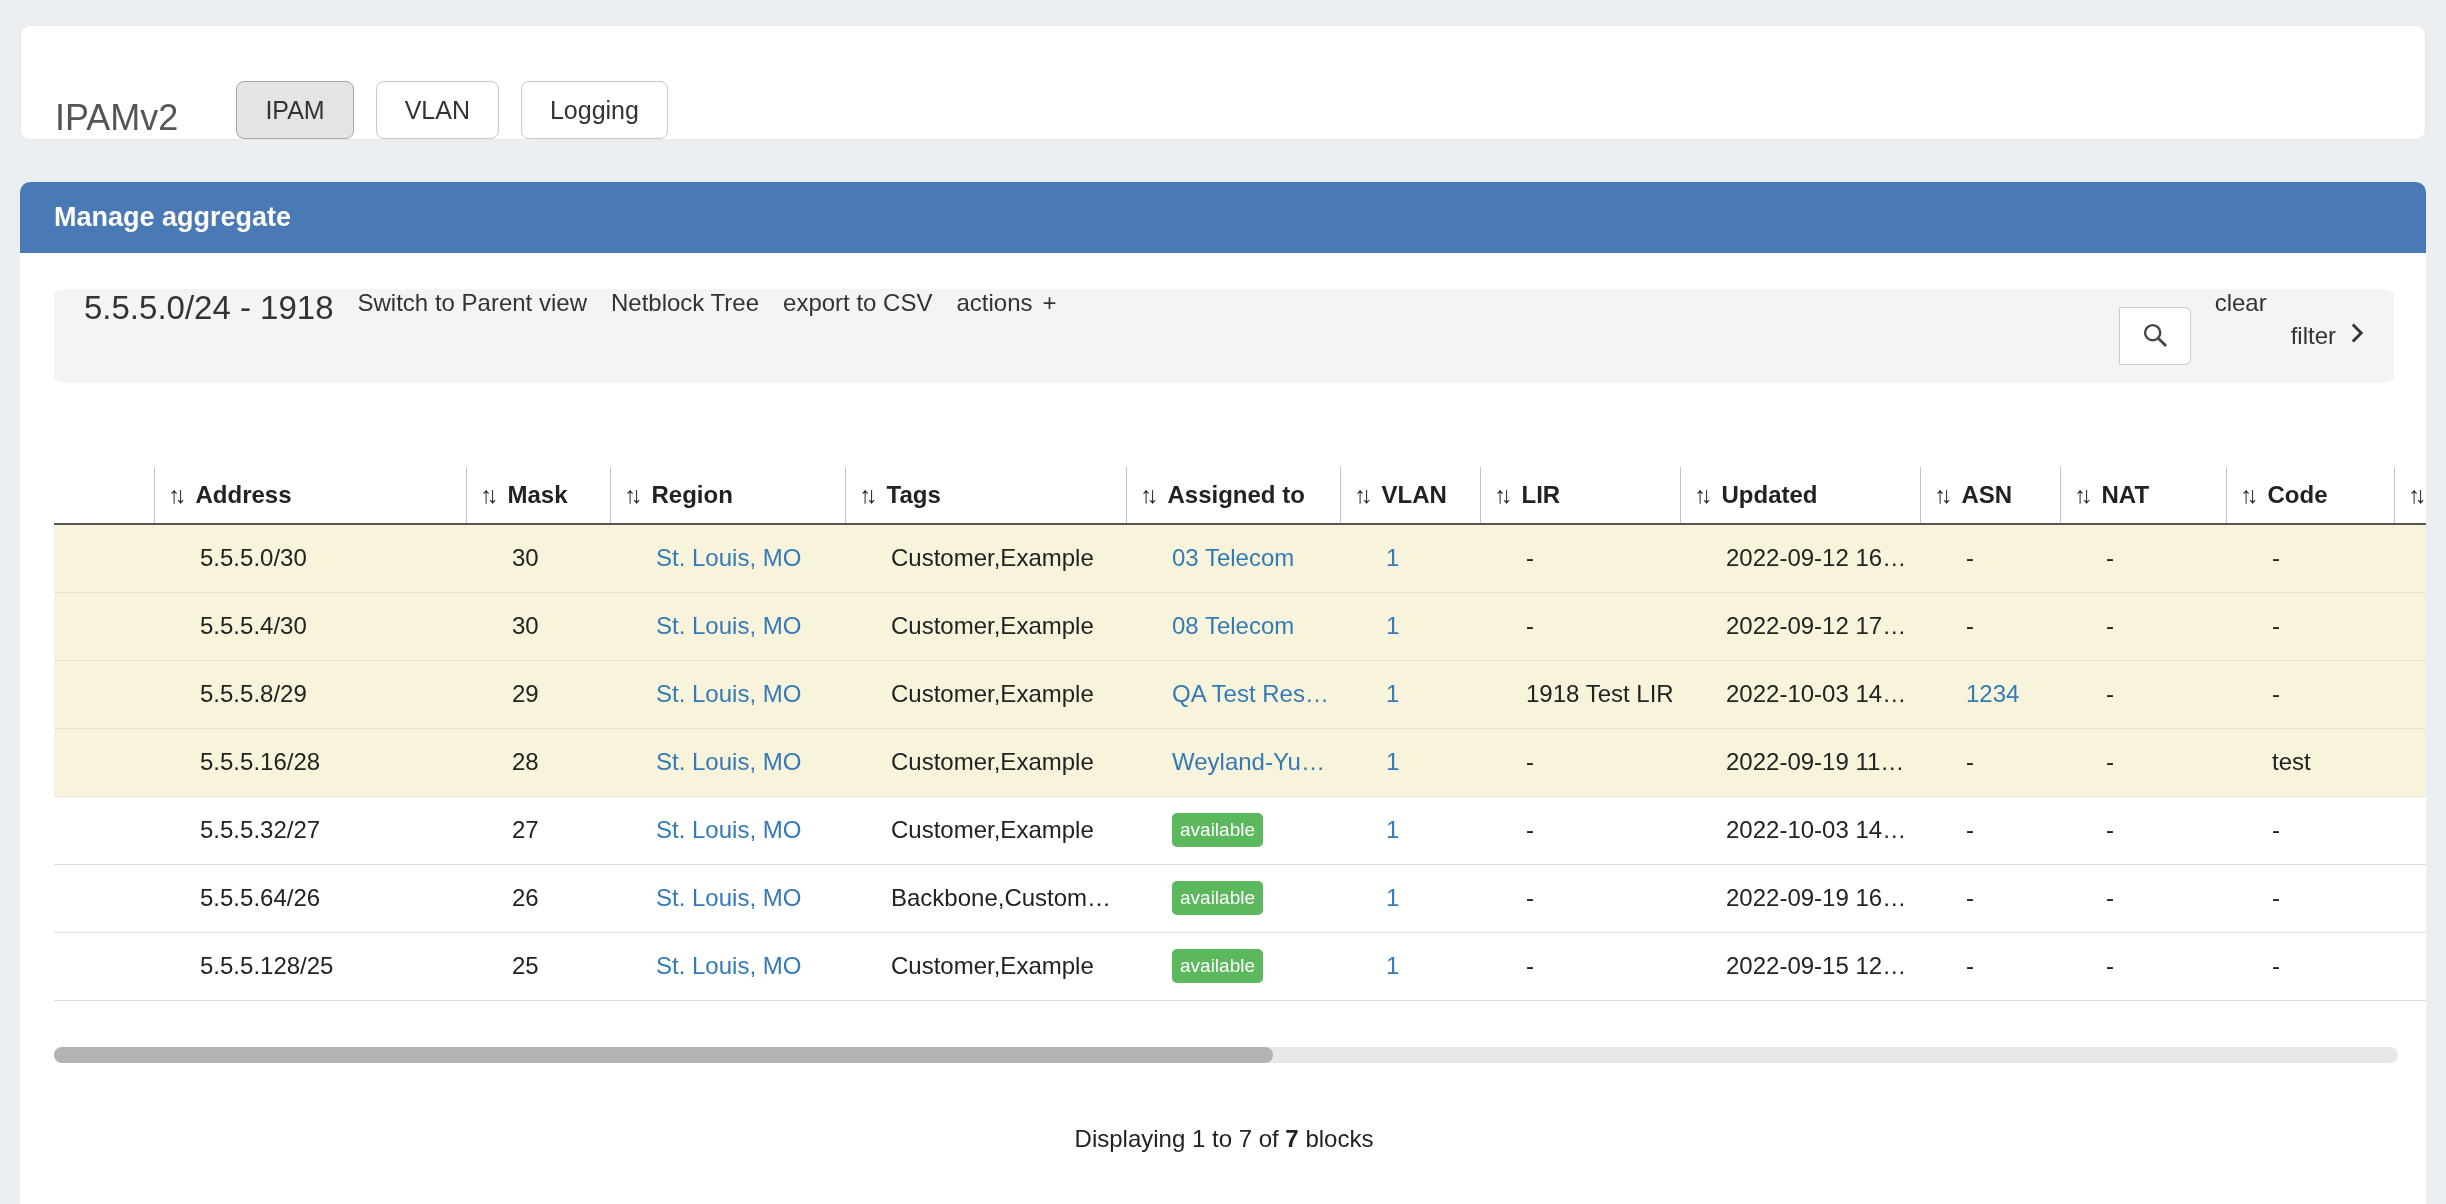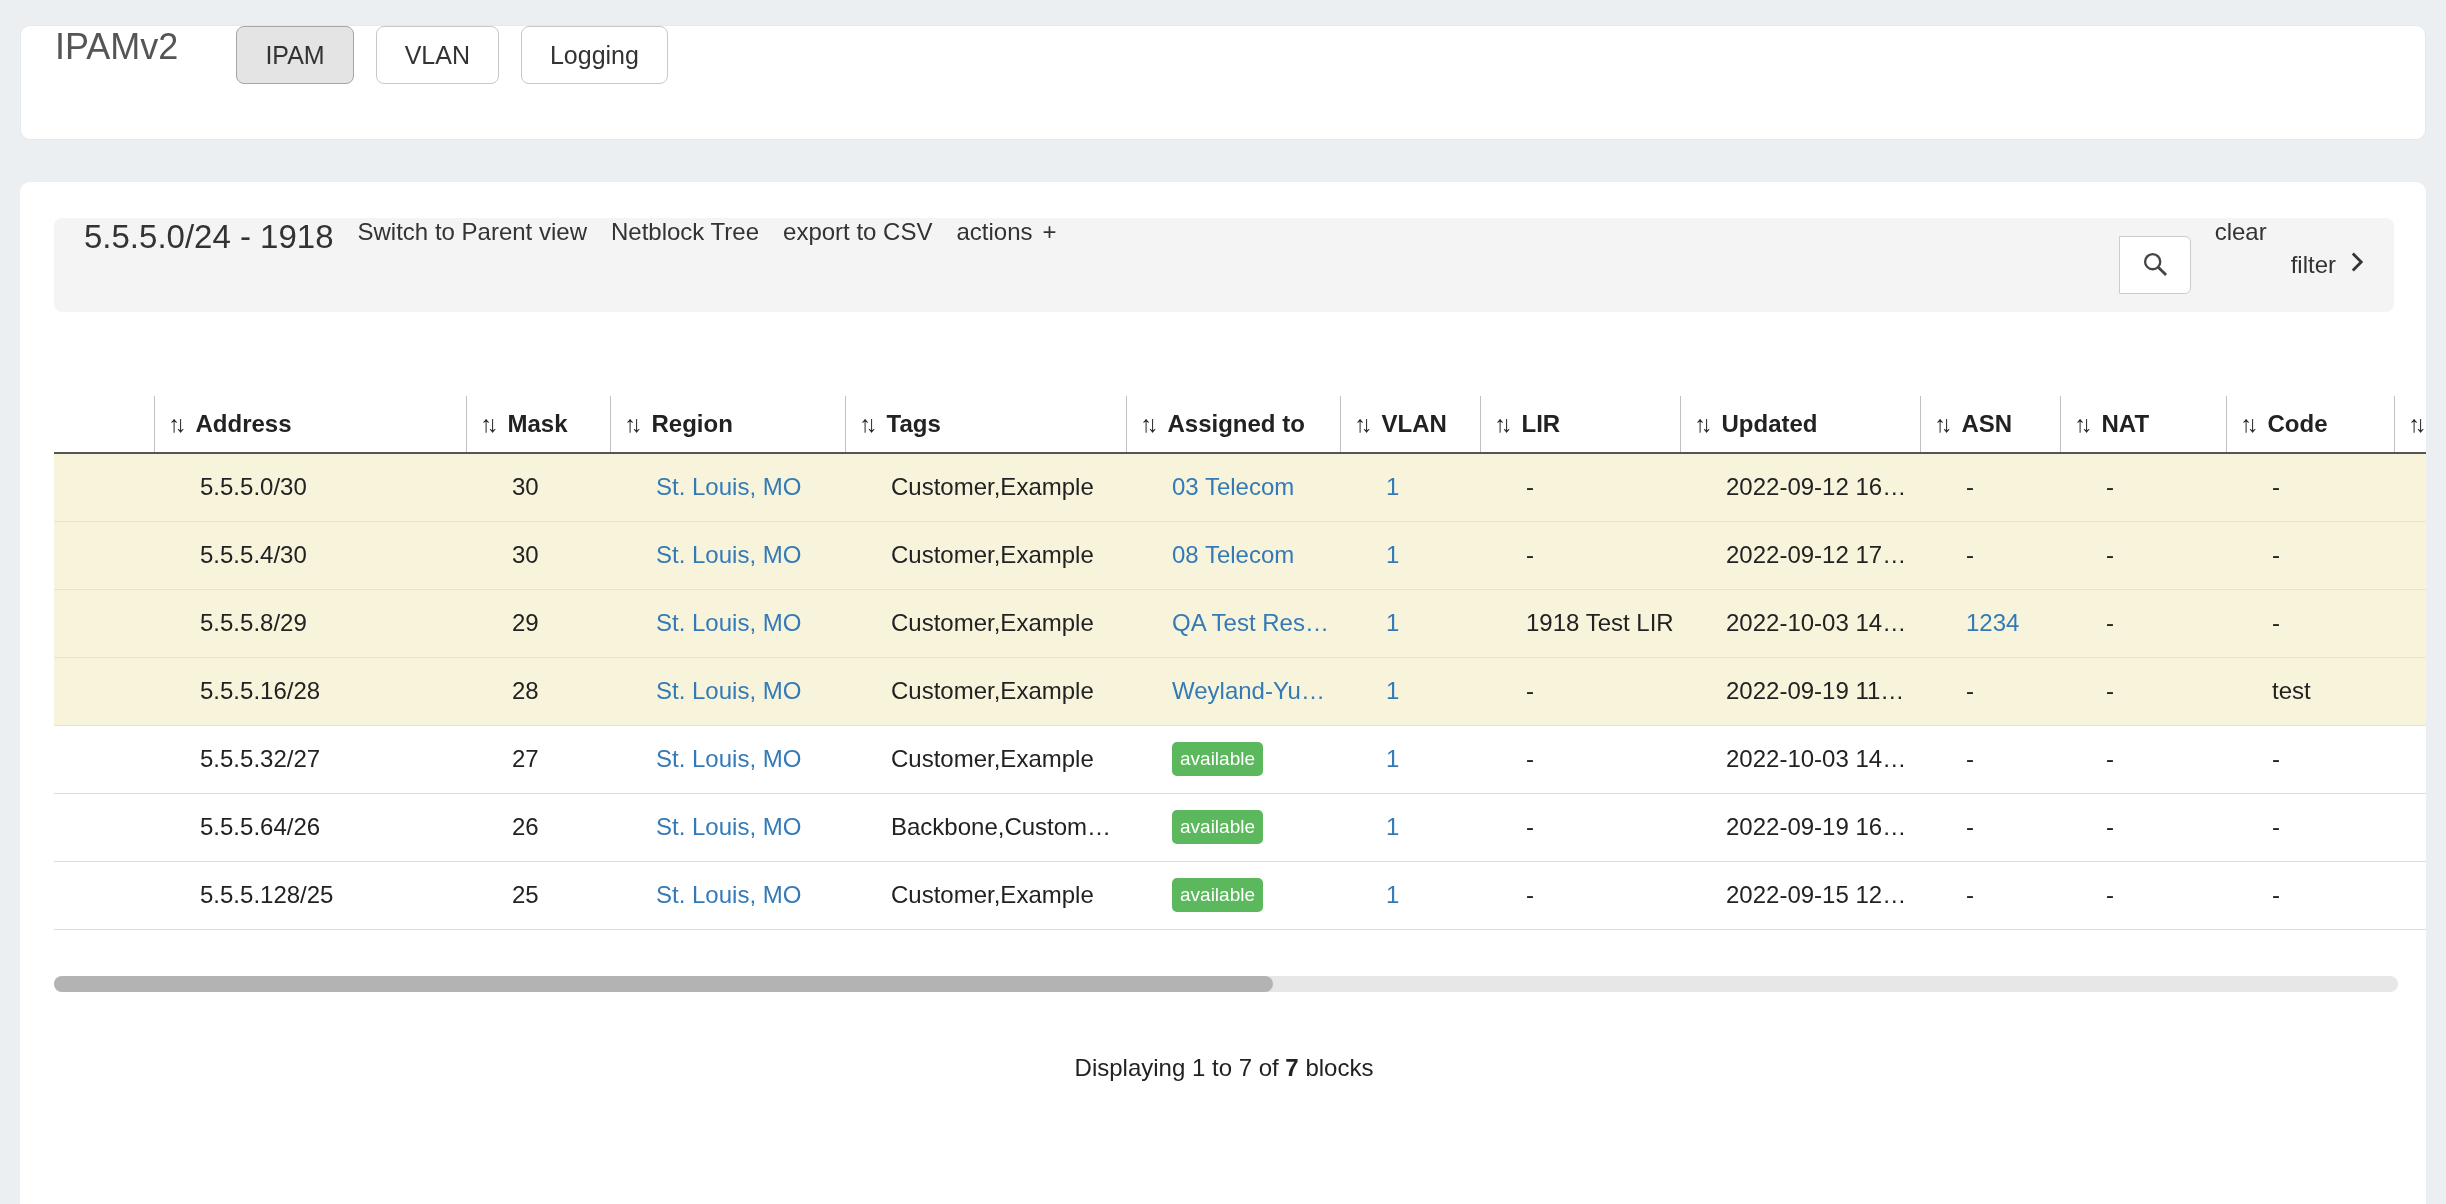--- a/index.html
+++ b/index.html
@@ -1,21 +1,21 @@
 <!DOCTYPE html>
 <html><head>
 <meta charset="utf-8">
 <title>IPAMv2</title>
 <style>
   *{box-sizing:border-box;margin:0;padding:0}
   html,body{background:#eceff2}
   body{width:2446px;min-height:1204px;font-family:"Liberation Sans",sans-serif;color:#222;overflow-x:hidden}
 
   
-  .topbar{margin:25px 20px 0;background:#fff;border:1px solid #e6e9eb;border-radius:10px;height:115px;display:flex;align-items:flex-start;padding:0 34px}
+  .topbar{margin:25px 20px 0;background:#fff;border:1px solid #e6e9eb;border-radius:10px;height:115px;display:flex;align-items:flex-end;padding:0 34px}
   .brand{font-size:36px;color:#555;margin-right:58px}
   .tabs{display:flex;gap:22px}
   .tab{font-size:25px;color:#333;background:#fff;border:1px solid #c8c8c8;border-radius:8px;height:58px;padding:0 28px;cursor:pointer;font-family:inherit}
   .tab.active{background:#e4e4e4;border-color:#a6a6a6}
 
   
   .panel{margin:42px 20px 0;background:#fff;border-radius:10px 10px 0 0;min-height:1040px}
   .panel-header{background:#4a7ab5;color:#fff;font-size:27px;font-weight:bold;padding:20px 34px;border-radius:10px 10px 0 0}
   .panel-body{padding:36px 0 120px 34px}
 
@@ -69,20 +69,21 @@
 <div class="topbar">
   <div class="brand">IPAMv2</div>
   <div class="tabs">
     <button class="tab active">IPAM</button>
     <button class="tab">VLAN</button>
     <button class="tab">Logging</button>
   </div>
 </div>
 
 <div class="panel">
+  <div class="panel-header">Manage aggregate</div>
   <div class="panel-body">
 
     <div class="toolbar">
       <div class="agg-title">5.5.5.0/24 - 1918</div>
       <a class="tlink">Switch to Parent view</a>
       <a class="tlink">Netblock Tree</a>
       <a class="tlink">export to CSV</a>
       <a class="tlink"><span>actions</span><span class="plus">+</span></a>
       <div class="flex-spacer"></div>
       <div class="search-group">

